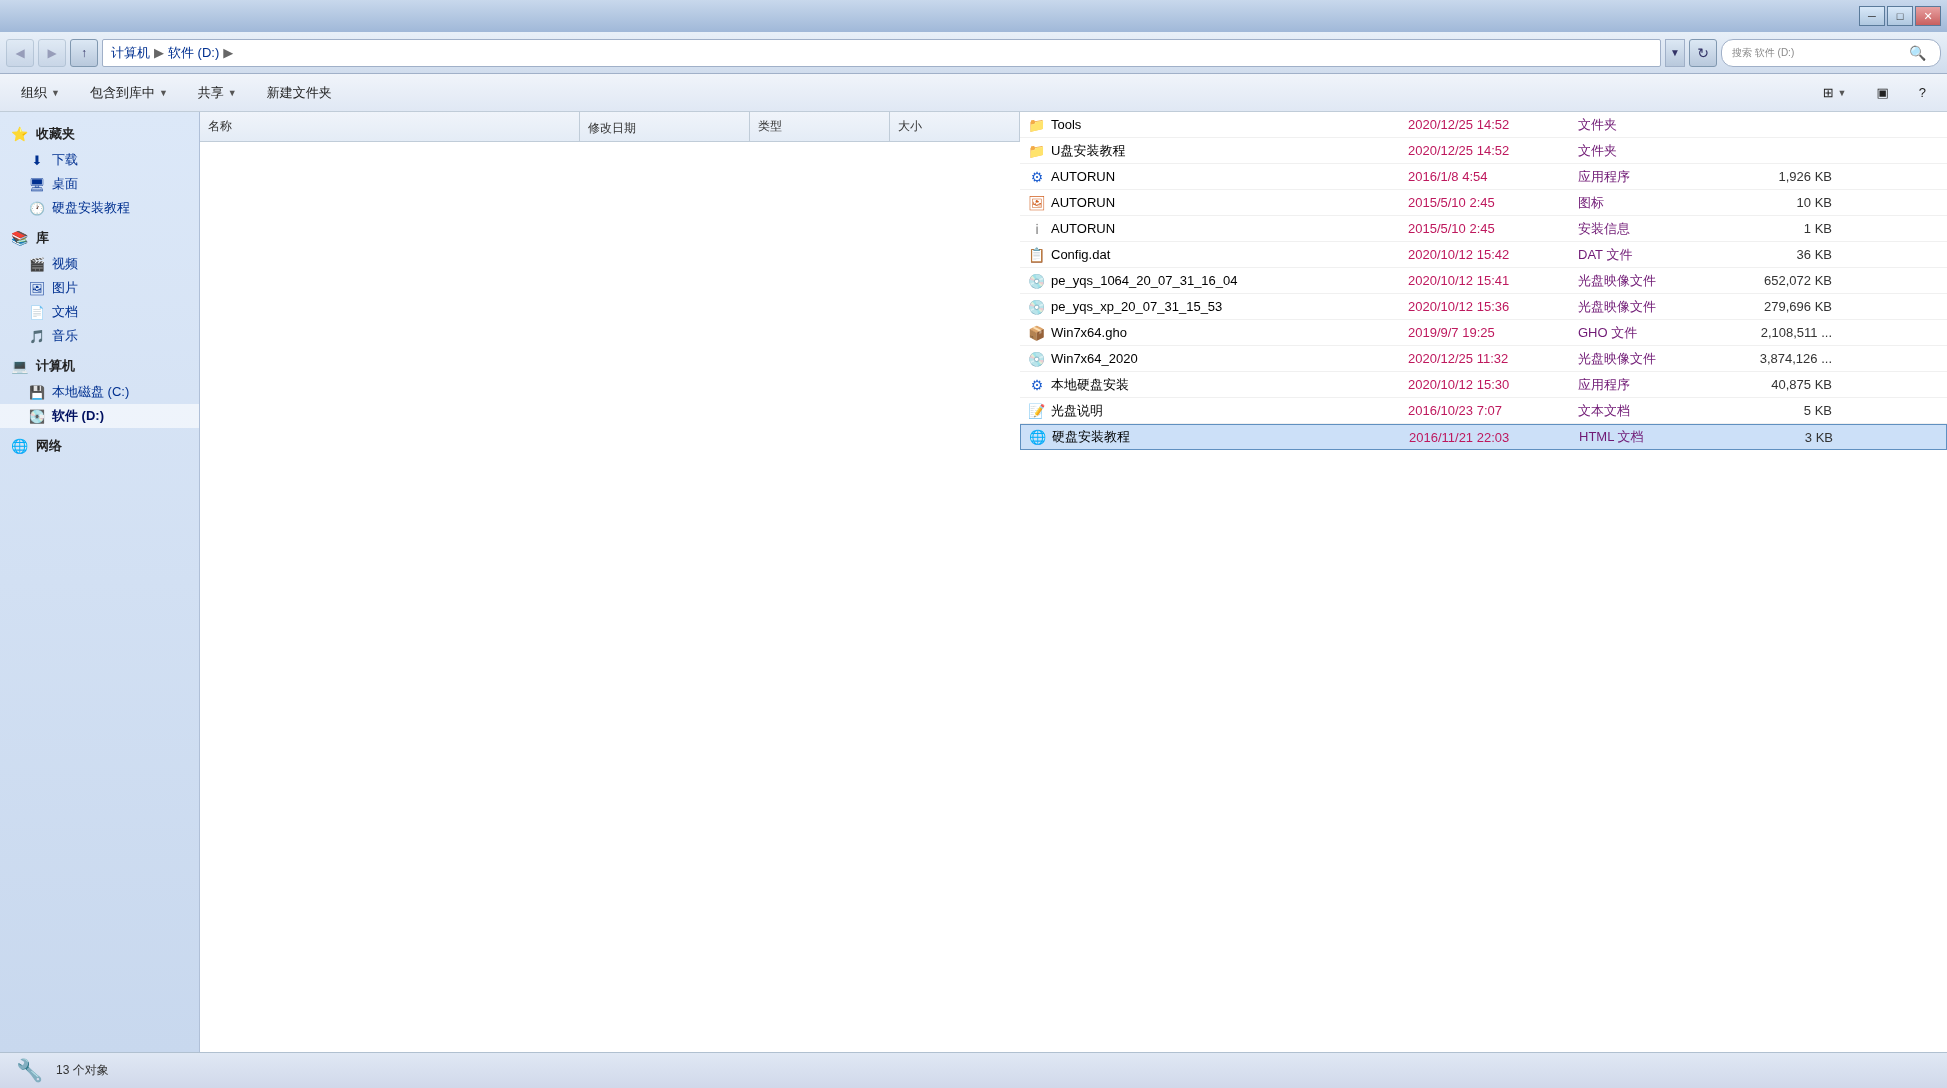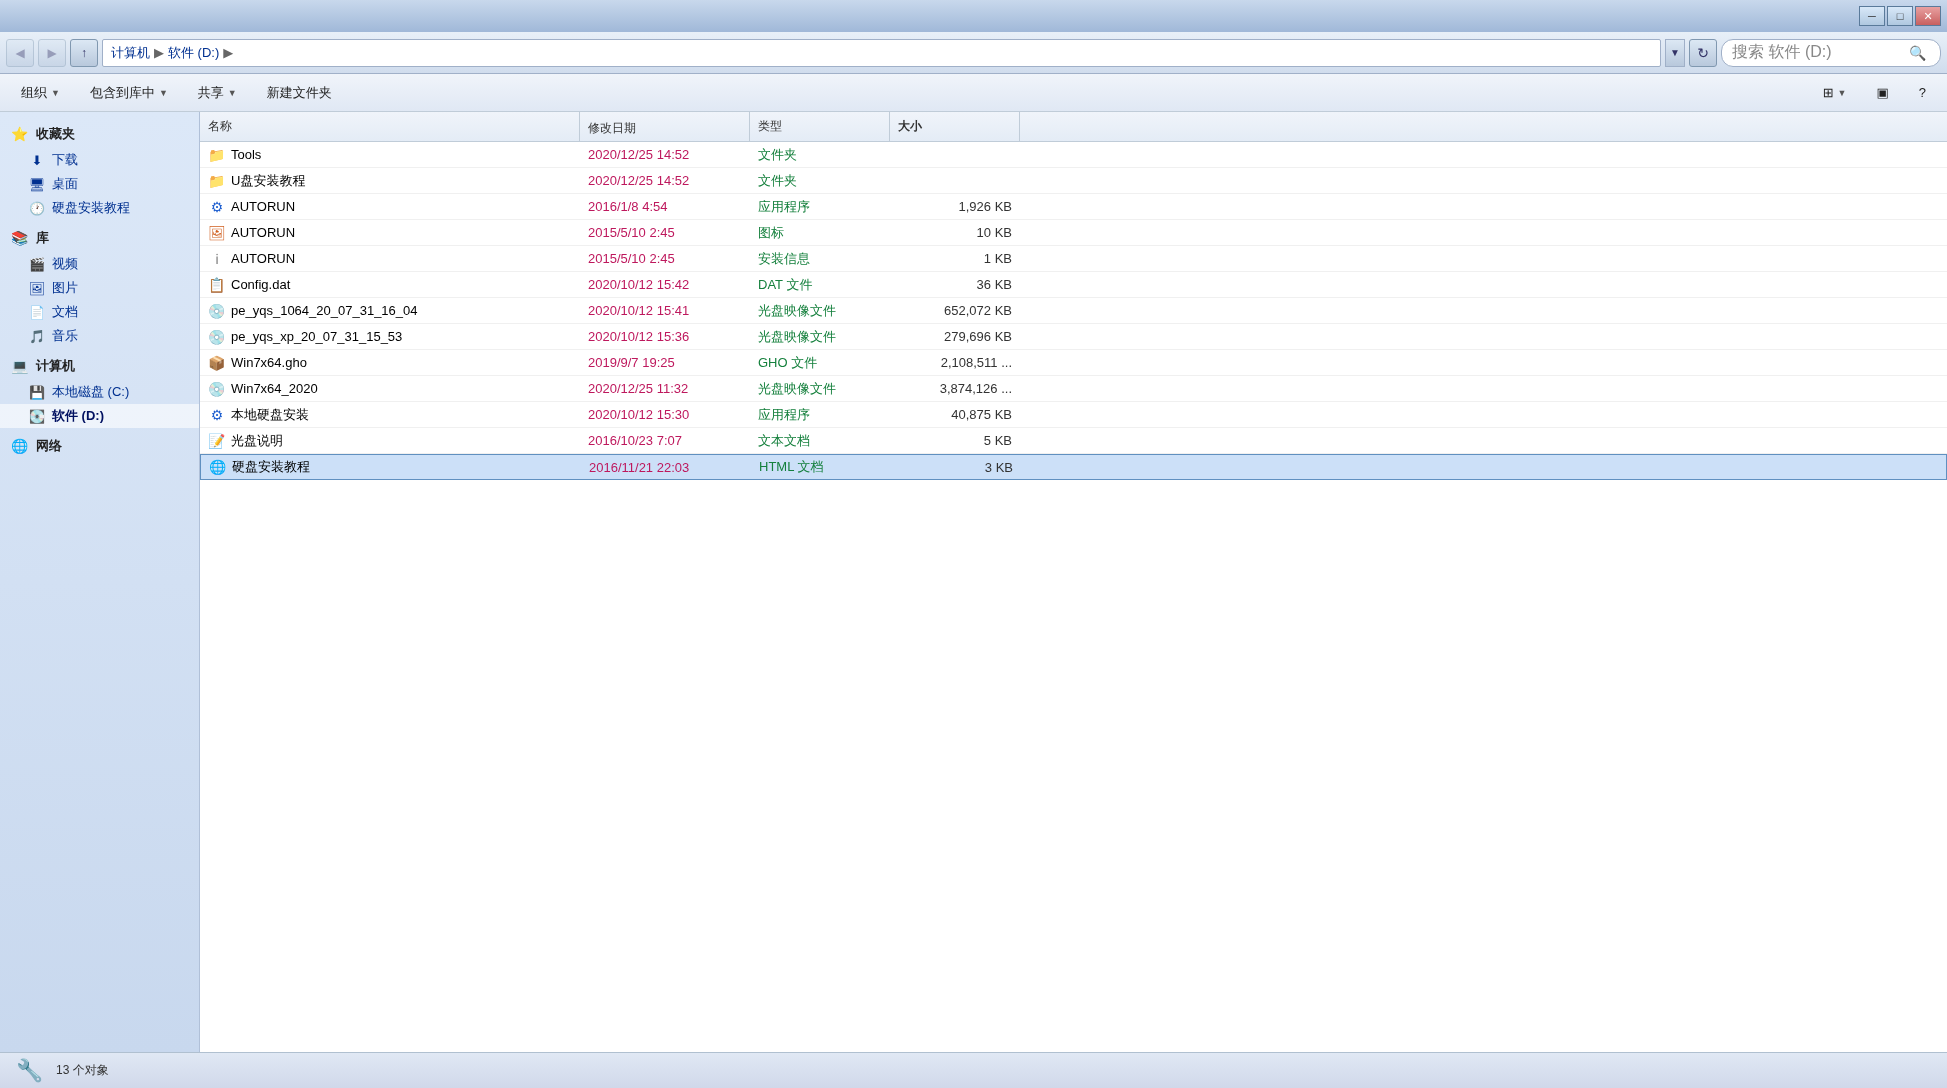--- a/index.html
+++ b/index.html
@@ -177,42 +177,41 @@
     .sidebar-item .item-icon {
       width: 18px; height: 18px;
       display: flex; align-items: center; justify-content: center;
       font-size: 13px; flex-shrink: 0;
     }
 
     
     .file-area {
       flex: 1;
       display: flex;
-      flex-direction: column;
       background: #fff;
     }
     .file-list-header {
       display: flex;
       align-items: center;
       background: linear-gradient(to bottom, #f0f4fa, #e4ecf6);
       border-bottom: 1px solid #c0ccd8;
       padding: 0;
       height: 30px;
     }
     .col-header {
       padding: 4px 8px;
       font-size: 12px; color: #333;
       border-right: 1px solid #c0ccd8;
       height: 100%; display: flex; align-items: center;
       cursor: pointer; user-select: none;
     }
     .col-name { width: 380px; }
     .col-date { width: 170px; align-items: flex-end; }
     .col-type { width: 140px; }
-    .col-size { width: 130px; font-weight: bold; }
+    .col-size { width: 130px; }
 
     
     .file-list {
       flex: 1;
       overflow-y: auto;
     }
     .file-row {
       display: flex;
       align-items: center;
       height: 26px;
@@ -226,21 +225,21 @@
     .file-cell {
       padding: 0 8px;
       font-size: 13px;
       white-space: nowrap;
       overflow: hidden;
       text-overflow: ellipsis;
       display: flex; align-items: center; gap: 5px;
     }
     .file-cell.name { width: 380px; color: #000; }
     .file-cell.date { width: 170px; color: #be185d; }
-    .file-cell.type { width: 140px; color: #15803d; }
+    .file-cell.type { width: 140px; color: #701a75; }
     .file-cell.size { width: 130px; color: #333; justify-content: flex-end; }
 
     .file-icon {
       width: 18px; height: 18px;
       display: flex; align-items: center; justify-content: center;
       font-size: 14px; flex-shrink: 0;
     }
 
     
     .status-bar {
@@ -297,21 +296,21 @@
   <div class="nav-btn">↑</div>
   <div class="address-path">
     <span class="path-part">计算机</span>
     <span class="path-separator">▶</span>
     <span class="path-part">软件 (D:)</span>
     <span class="path-separator">▶</span>
   </div>
   <div class="address-arrow">▼</div>
   <div class="refresh-btn">↻</div>
   <div class="search-box">
-    <span style="flex:1;color:#888;font-size:16px;">搜索 软件 (D:)</span>
+    <span style="flex:1;color:#888;font-size:10px;">搜索 软件 (D:)</span>
     <div class="search-btn">🔍</div>
   </div>
 </div>
 
 <div class="toolbar">
   <div class="toolbar-btn">
     <span>组织</span>
     <span class="arrow">▼</span>
   </div>
   <div class="toolbar-btn">

